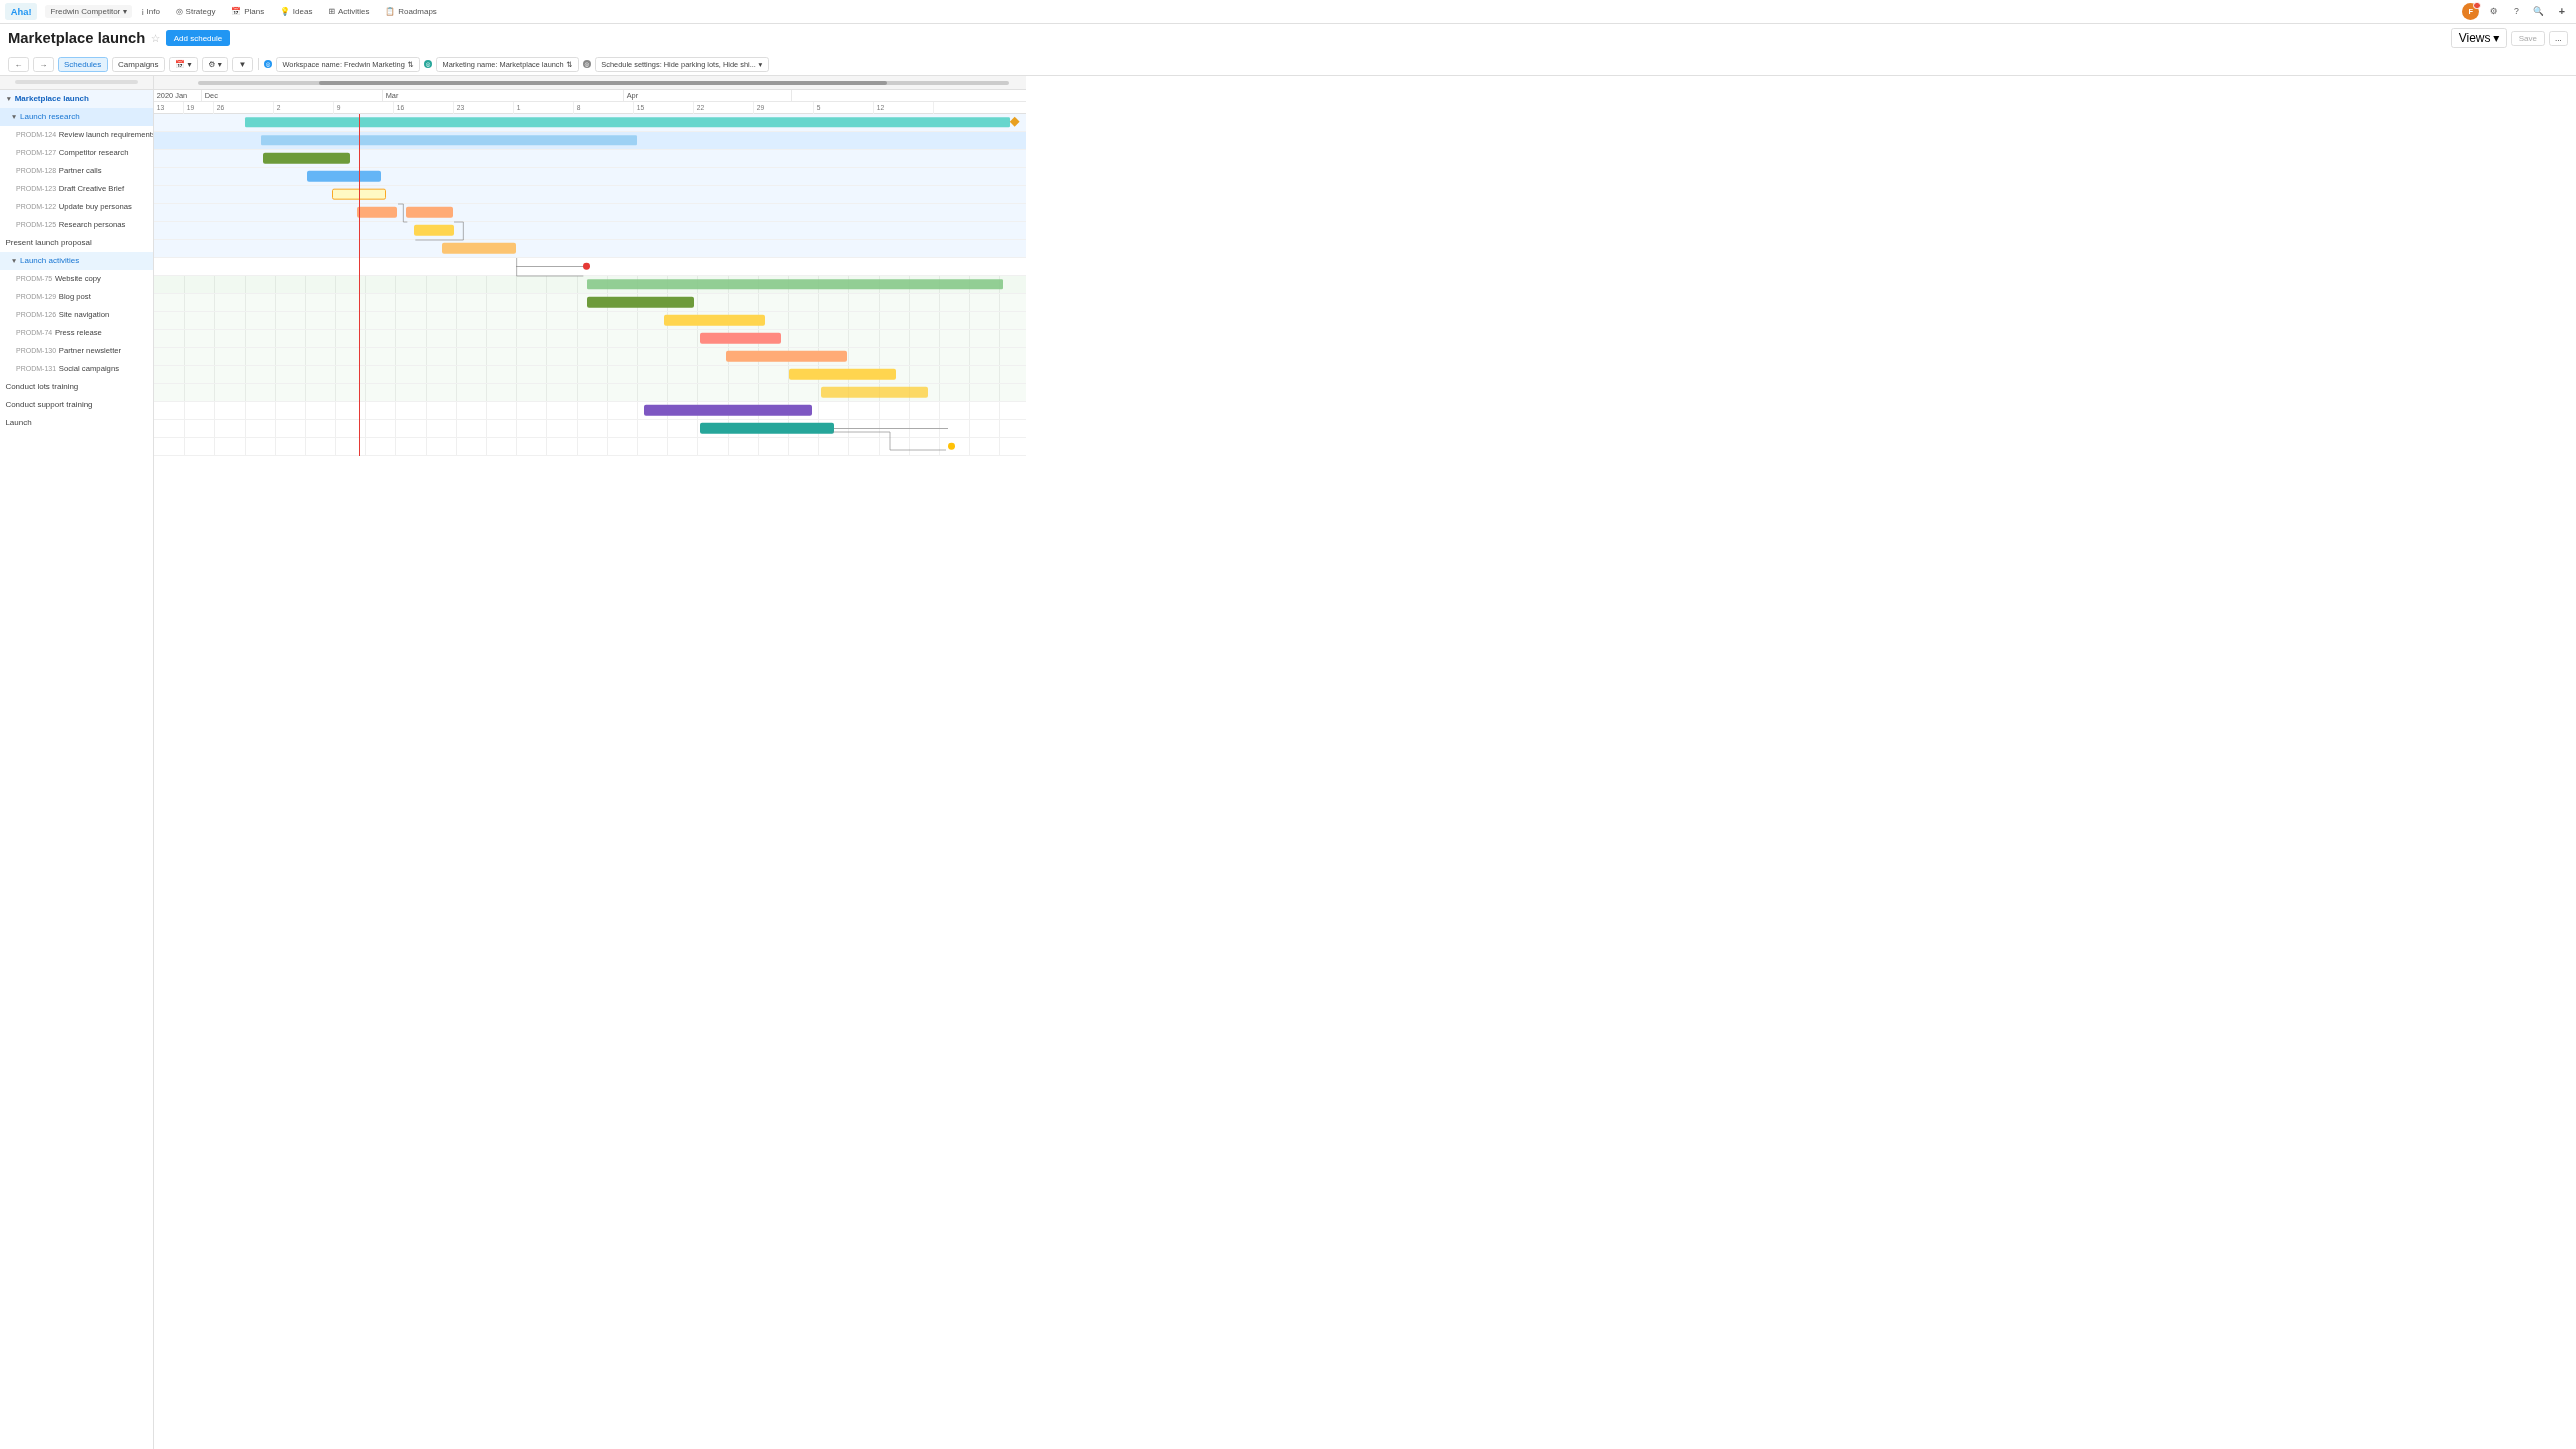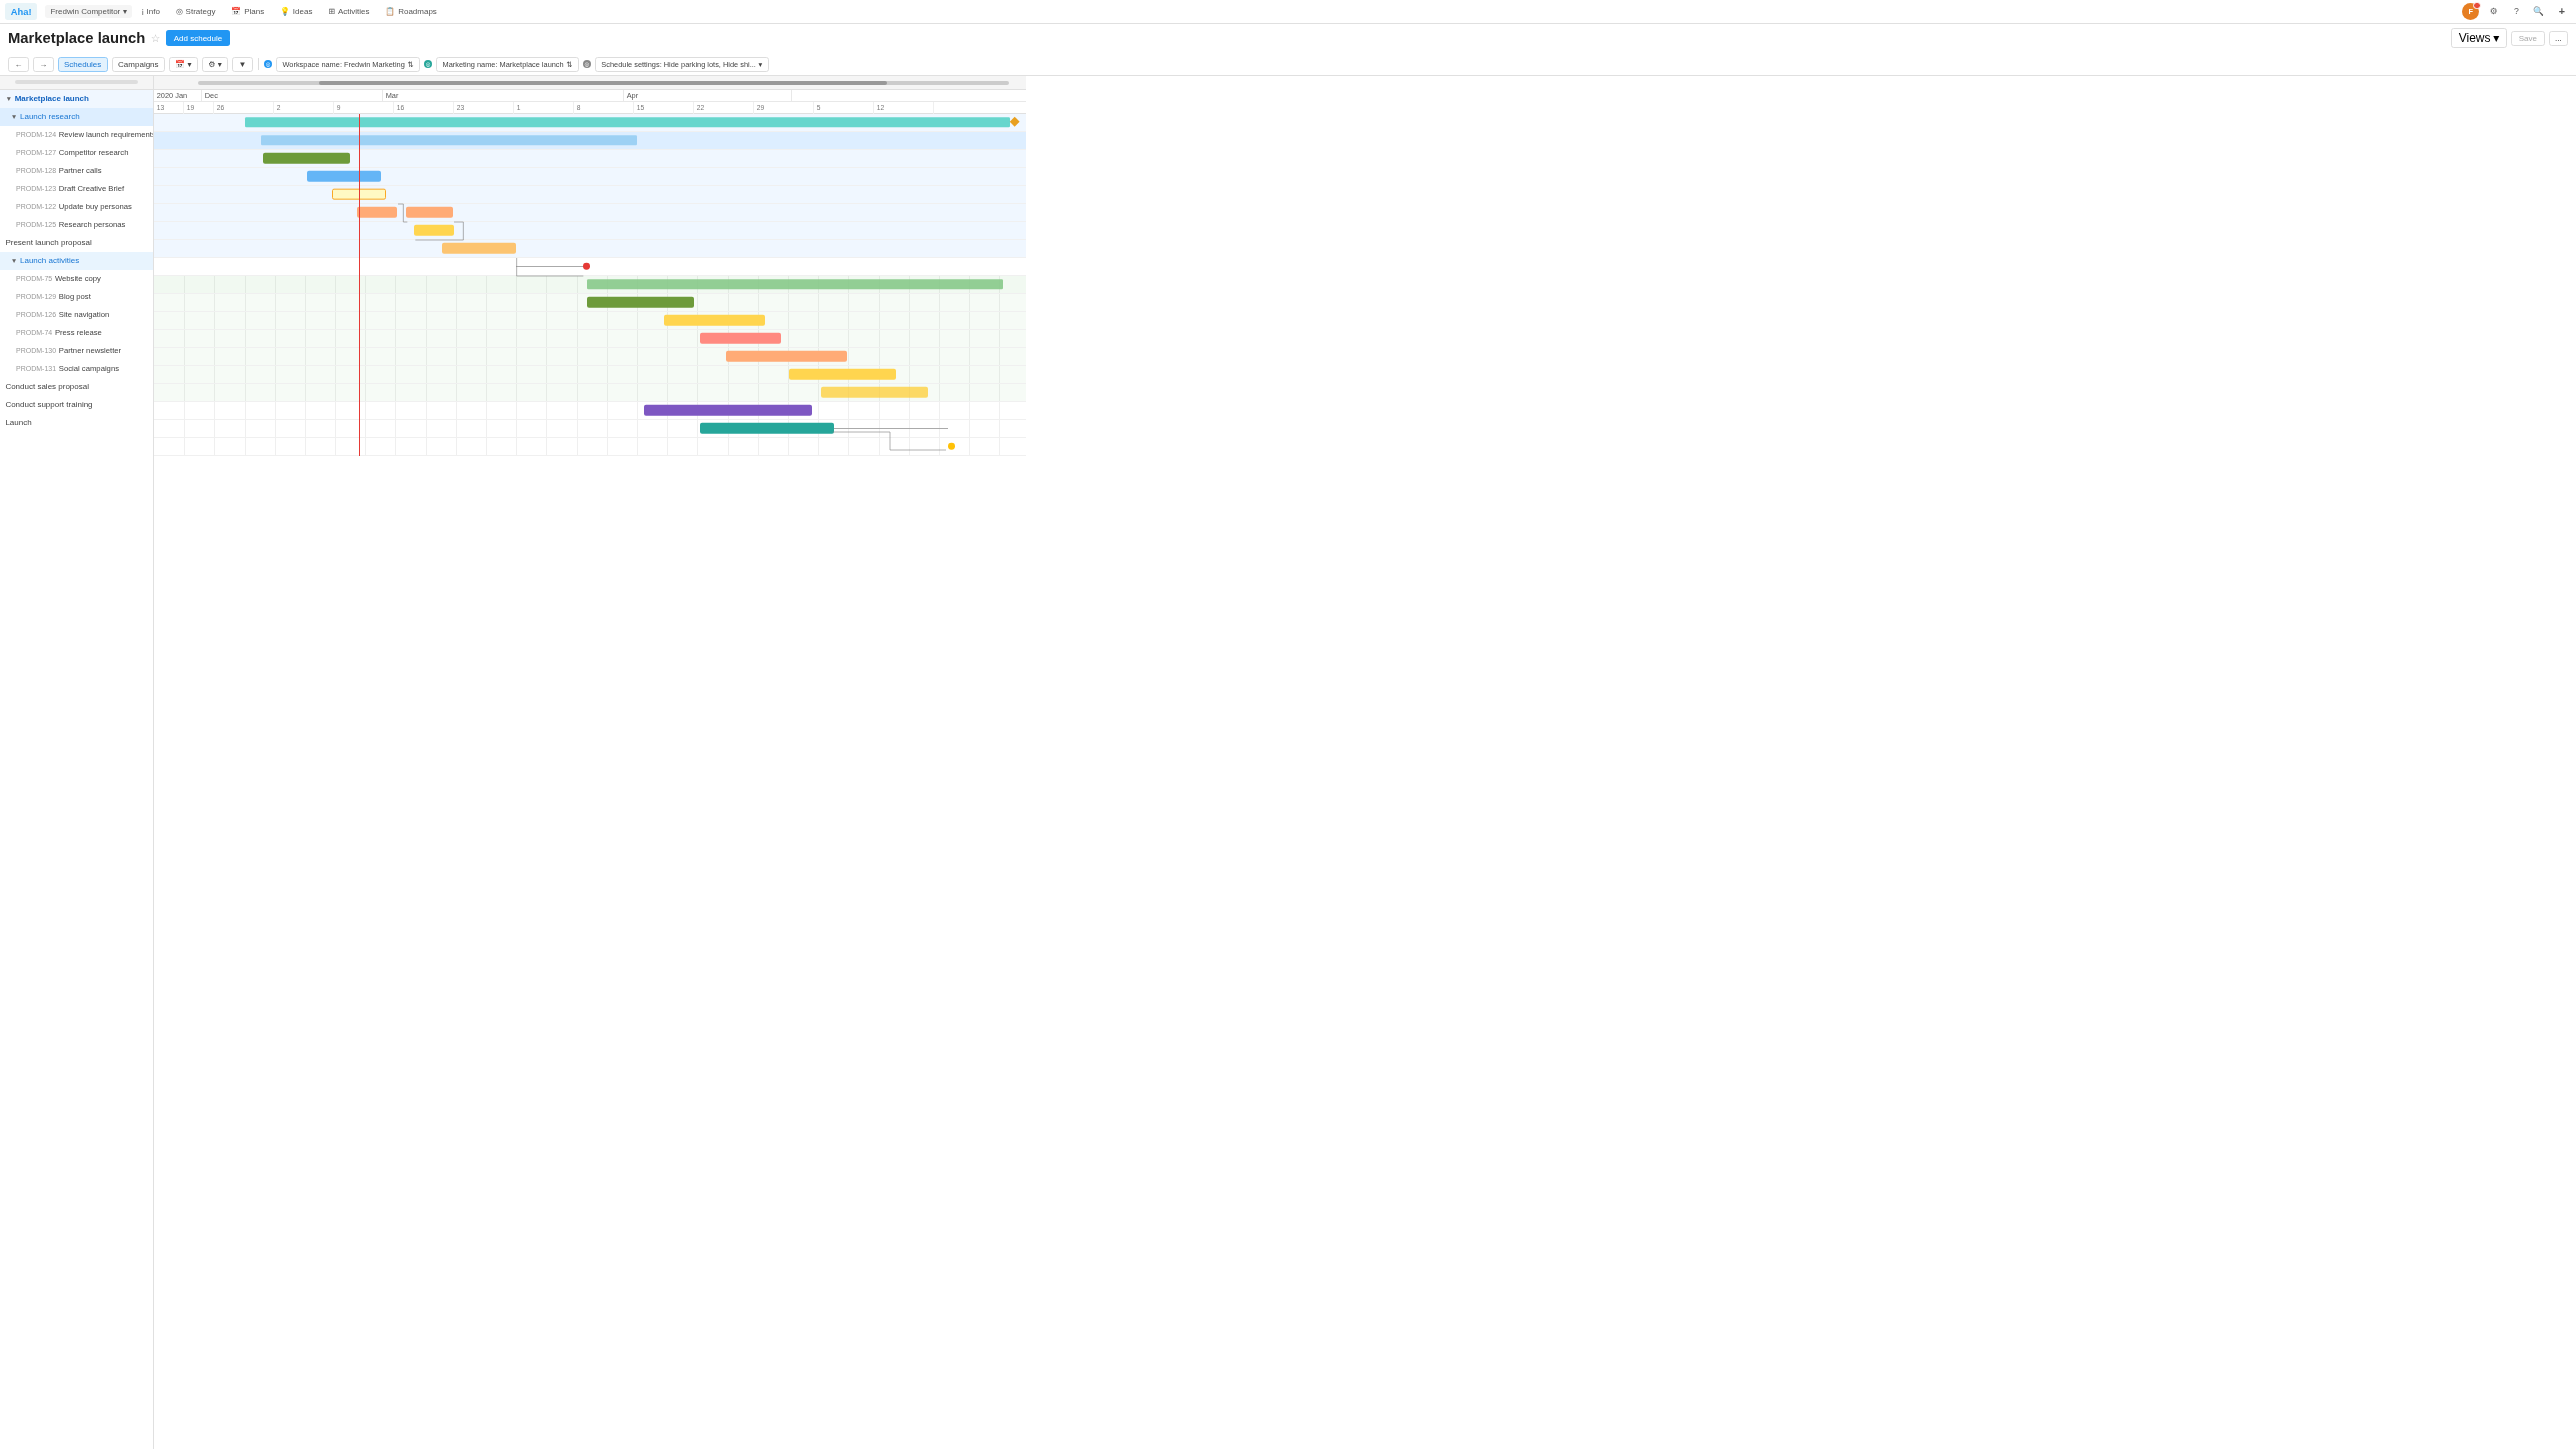--- a/index.html
+++ b/index.html
@@ -241,21 +241,21 @@
     <div class="sidebar-row task-row">
       <span class="task-id">PRODM-130</span>
       <span>Partner newsletter</span>
     </div>
     <div class="sidebar-row task-row">
       <span class="task-id">PRODM-131</span>
       <span>Social campaigns</span>
     </div>
 
     <div class="sidebar-row milestone-row">
-      <span>Conduct sales proposal</span>
+      <span>Conduct lots training</span>
     </div>
     <div class="sidebar-row milestone-row">
       <span>Conduct support training</span>
     </div>
     <div class="sidebar-row milestone-row">
       <span>Launch</span>
     </div>
   </div>
 
   <div class="gantt-area" id="gantt-area">

